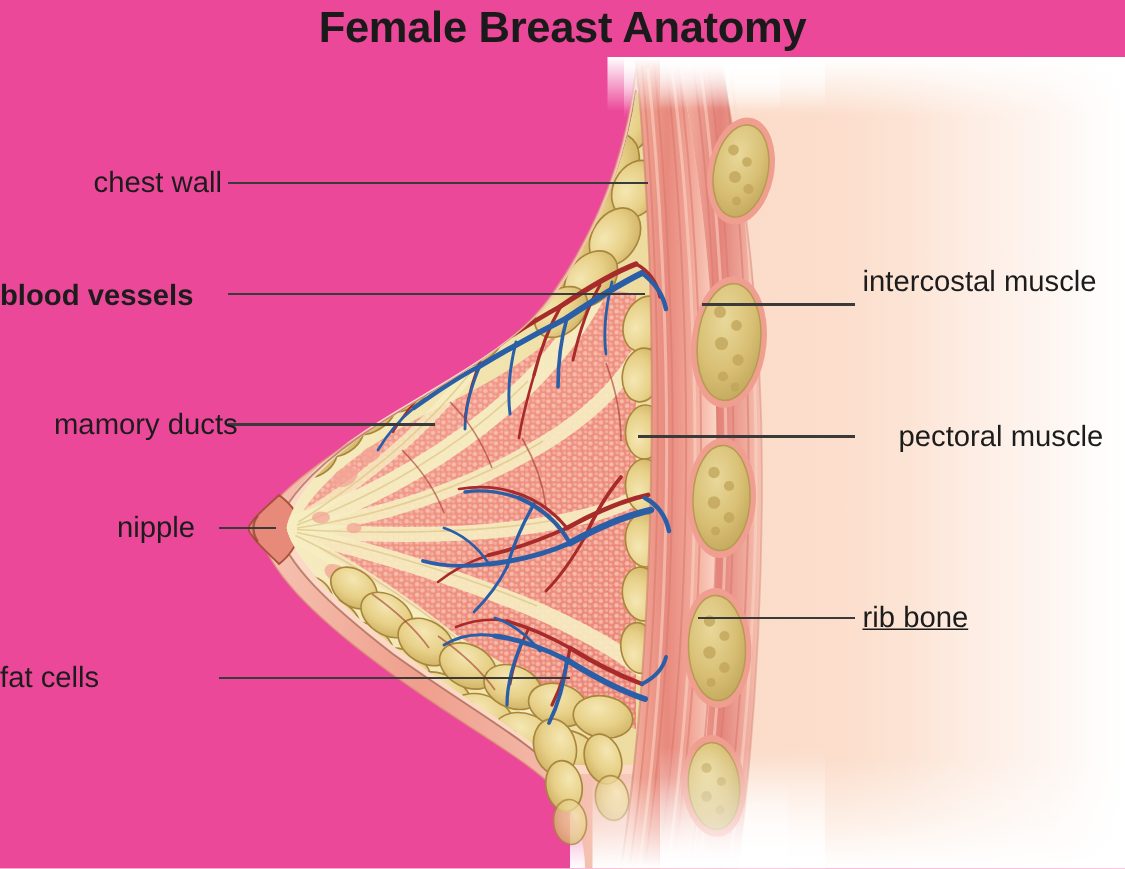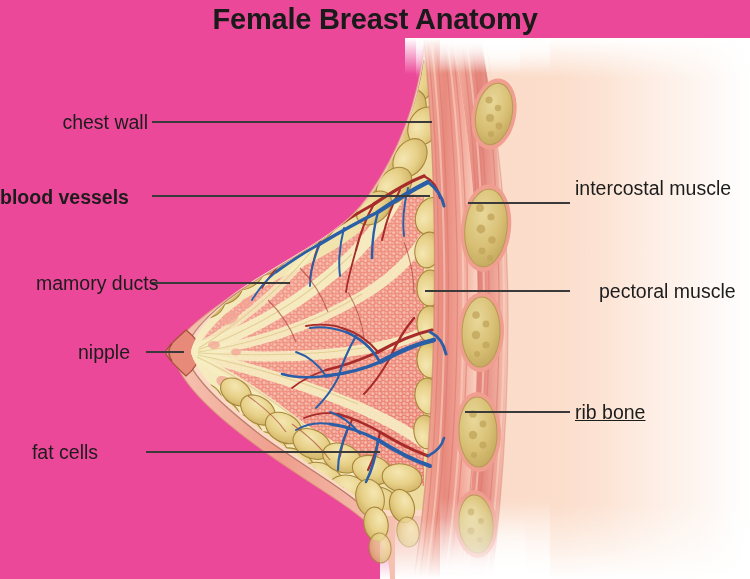--- a/index.html
+++ b/index.html
@@ -508,21 +508,21 @@
         <line x1="465" y1="412" x2="570" y2="412"></line>
       </g>
 
   </svg>
 
   <div id="labels-left">
       <div class="lbl left" style="top: 112px; left: 12px; width: 144px; text-align: right; padding-right: 8px; box-sizing: border-box;">chest wall</div>
       <div class="lbl left" style="top: 187px; left: 0px; width: 144px; text-align: left; padding-right: 8px; box-sizing: border-box; font-weight: bold;">blood vessels</div>
       <div class="lbl left" style="top: 273px; left: 0px; width: 144px; text-align: right; padding-right: 8px; box-sizing: border-box; padding-left: 36px;">mamory ducts</div>
       <div class="lbl left" style="top: 342px; left: 0px; width: 138px; text-align: right; padding-right: 8px; box-sizing: border-box; padding-left: 44px;">nipple</div>
-      <div class="lbl left" style="top: 442px; left: 0px; width: 138px; text-align: center; padding-right: 8px; box-sizing: border-box;">fat cells</div>
+      <div class="lbl left" style="top: 442px; left: 0px; width: 138px; text-align: left; padding-right: 8px; box-sizing: border-box;">fat cells</div>
     </div>
   <div id="labels-right">
       <div class="lbl right" style="top: 178px; left: 575px;">intercostal muscle</div>
       <div class="lbl right" style="top: 281px; left: 575px; margin-left: 24px;">pectoral muscle</div>
       <div class="lbl right" style="top: 402px; left: 575px; text-decoration: underline;">rib bone</div>
     </div>
 
 </div>
 
 </body></html>

